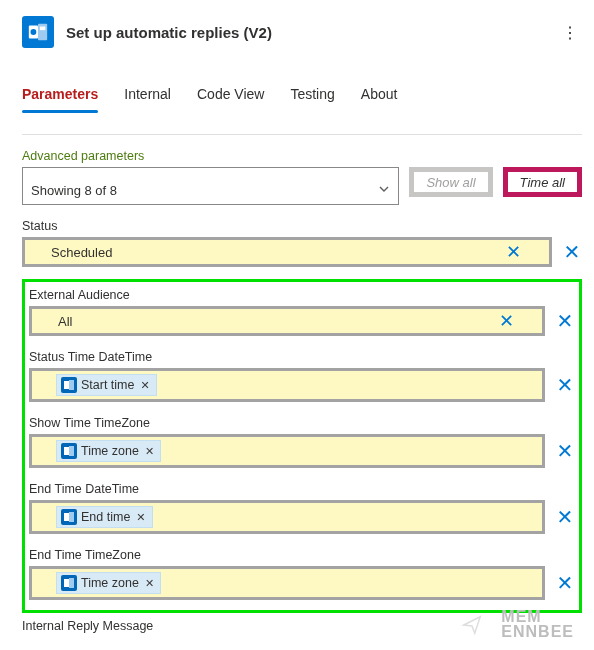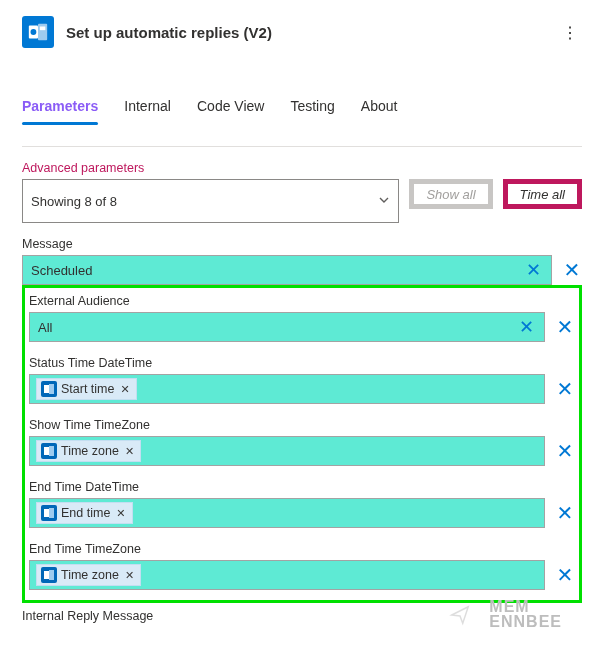--- a/index.html
+++ b/index.html
@@ -5,69 +5,69 @@
   * { box-sizing: border-box; }
   body {
     margin: 0;
     font-family: "Segoe UI", Arial, sans-serif;
     font-size: 13px;
     color: #323130;
     background: #fff;
     width: 594px;
     padding: 16px 12px 0 22px;
   }
-  .header { display: flex; align-items: center; gap: 12px; margin-bottom: 44px; }
+  .header { display: flex; align-items: center; gap: 12px; margin-bottom: 32px; }
   .app-icon {
     width: 32px; height: 32px; background: #0078d4; border-radius: 3px;
     display: flex; align-items: center; justify-content: center; flex-shrink:0;
   }
   .app-icon svg { width: 22px; height: 22px; }
   .title { font-size: 15px; font-weight: 600; flex: 1; }
   .kebab { width: 20px; text-align:center; font-size: 16px; cursor:pointer; color:#201f1e; padding-right:4px;}
   .tabs { display:flex; gap:26px; border-bottom: none; margin-bottom:22px;}
   .tab { padding: 6px 0 10px 0; font-size:14px; color:#323130; cursor:pointer; position:relative;}
-  .tab.active { font-weight:600; color:#8b5cf6;}
+  .tab.active { font-weight:600; color:#b91c1c;}
   .tab.active::after{
     content:""; position:absolute; left:0; right:0; bottom:-1px; height:3px; background:#0078d4; border-radius:2px;
   }
   hr.sep { border:none; border-top:1px solid #e1dfdd; margin: 18px 0 14px 0;}
-  .section-label { font-size: 12.5px; color:#be185d; margin-bottom:4px;margin-top:12px;}
+  .section-label { font-size: 12.5px; color:#4d7c0f; margin-bottom:4px;margin-top:12px;}
   .adv-row { display:flex; gap:10px; align-items:stretch;}
   .select {
-    flex:1; border:1px solid #8a8886; height:44px; display:flex; align-items:center;
-    padding: 0 8px; font-size:13px; position:relative; background:#fff;
+    flex:1; border:1px solid #8a8886; height:38px; display:flex; 
+    padding: 15px 8px; font-size:13px; position:relative; background:#fff;
   }
   .select .chev { margin-left:auto; color:#605e5c; }
   .btn {
     border:5px solid #be185d; background:#fff; height:30px; padding:0 12px; font-size:13px;
     cursor:pointer; color:#323130;font-style:italic;
   }
   .btn.disabled { color:#a19f9d; border-color:#c8c6c4; cursor:default;}
   .field { margin-top: 14px; }
   .field-label { font-size: 12.5px; color:#323130; margin-bottom:4px; display:block;}
   .field-row { display:flex; align-items:stretch; gap:10px;}
   .input-box {
-    flex:1; border:1px solid #a3a3a3; min-height:30px; display:flex; align-items:center;
-    padding: 3px 6px; font-size:13px; background:#5eead4; position:relative;
+    flex:1; border:3px solid #a3a3a3; min-height:30px; display:flex; align-items:center;
+    padding: 3px 24px; font-size:13px; background:#fef9c3; position:relative;
   }
   .input-box .value { flex:1; color:#323130; padding-left:2px;}
   .inner-x { color:#0078d4; font-size:18px; padding:0 4px; cursor:pointer; line-height:1;}
   .outer-x { color:#0078d4; font-size:20px; width:20px; display:flex; align-items:center; justify-content:center; cursor:pointer;}
   .token {
     display:inline-flex; align-items:center; gap:4px;
     background:#d9eaf7; border:1px solid #c3def1; padding:2px 6px 2px 4px; font-size:12.5px;
   }
   .token .tok-icon{
     width:16px; height:16px; background:#0067b8; display:flex; align-items:center; justify-content:center; border-radius:2px;
   }
   .token .tok-icon svg{width:12px;height:12px;}
   .token .tok-x { font-size:11px; color:#3b3a39; margin-left:2px; cursor:pointer;}
-  .highlight-group { border:3px solid #00e000; padding: 2px 4px 10px 4px; margin-top:0;}
+  .highlight-group { border:3px solid #00e000; padding: 2px 4px 10px 4px; margin-top:12px;}
   .watermark {
-    position:absolute; right:20px; bottom:-6px; font-size:16px; font-weight:700;
+    position:absolute; right:8px; bottom:-6px; font-size:16px; font-weight:700;
     color:#bdbdbd; letter-spacing:1px; pointer-events:none; text-align:left; line-height:0.9;
     display:flex; align-items:center; gap:18px;
   }
   .watermark small{font-size:16px; font-weight:600; display:block;text-align:right;}
   .container{ position:relative;}
 </style>
 </head>
 <body>
 <div class="container">
 
@@ -102,21 +102,21 @@
       <svg width="12" height="12" viewBox="0 0 12 12">
             <path d="M2 4l4 4 4-4" stroke="#605e5c" stroke-width="1.4" fill="none"></path>
           </svg>
     </span>
   </div>
   <button class="btn disabled">Show all</button>
   <button class="btn">Time all</button>
 </div>
 
 <div class="field">
-  <span class="field-label">Message</span>
+  <span class="field-label">Status</span>
   <div class="field-row">
     <div class="input-box">
       <span class="value">Scheduled</span>
       <span class="inner-x">✕</span>
     </div>
     <div class="outer-x">✕</div>
   </div>
 </div>
 
 <div class="highlight-group">

